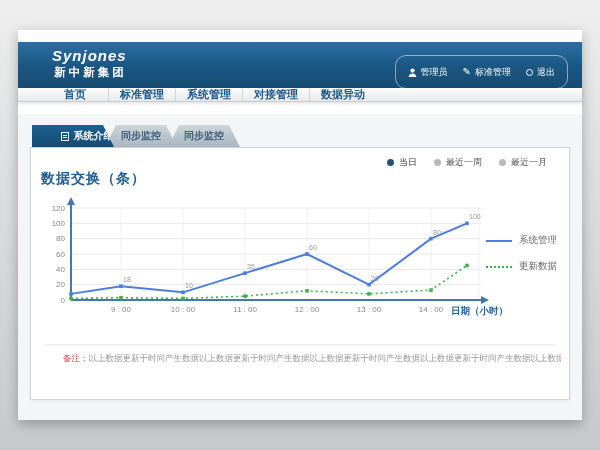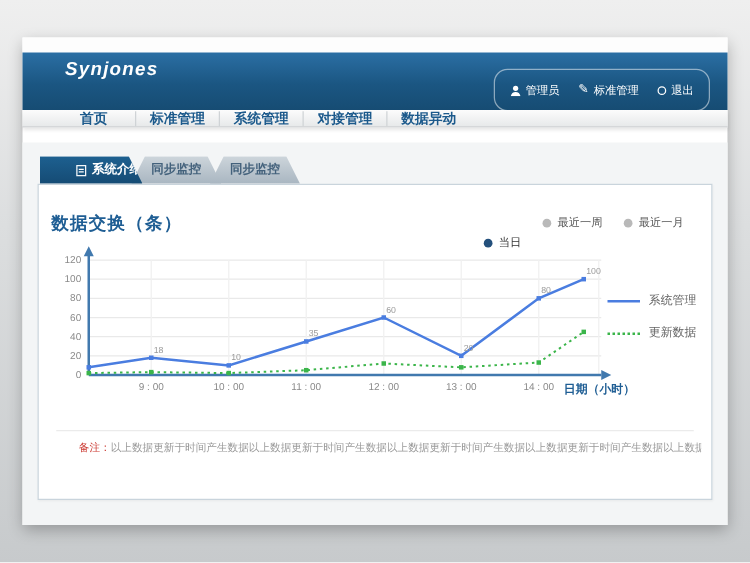--- a/index.html
+++ b/index.html
@@ -43,21 +43,21 @@
   .doc-icon { display:inline-block; width:8px; height:9px; border:1px solid rgba(255,255,255,.95);
               background-image:linear-gradient(#fff,#fff),linear-gradient(#fff,#fff);
               background-size:4px 1px,4px 1px; background-position:1px 2px,1px 4px; background-repeat:no-repeat; }
   .panel { position:absolute; left:12px; top:33px; width:540px; height:253px; background:#fff;
            border:1px solid #c9d4dc; box-shadow:0 1px 2px rgba(0,0,0,.05); }
   
   .ranges { position:absolute; top:8px; right:22px; display:flex; gap:17px; }
   .range { display:flex; align-items:center; gap:5px; font-size:9px; color:#555; cursor:pointer; }
   .dot { width:7px; height:7px; border-radius:50%; background:#b9b9b9; }
   .range.sel .dot { background:#24507c; }
-  .range.sel { color:#333;margin-top:32px; }
+  .range.sel { color:#333; }
   
   .y-title { position:absolute; left:10px; top:22px; font-size:14px; font-weight:bold;
              color:#1f5e94; letter-spacing:1px; }
   svg.chart { position:absolute; left:18px; top:40px; }
   .series-legend { position:absolute; right:12px; top:86px; }
   .leg-row { display:flex; align-items:center; gap:7px; margin-bottom:13px; }
   .leg-line { width:26px; height:0; border-top:2px solid #4a7de0; }
   .leg-line.dotted { border-top:2px dotted #3bb54a; }
   .leg-txt { font-size:9.5px; color:#666; }
   .panel-divider { position:absolute; left:14px; right:14px; top:196px; border-top:1px solid #ebebeb; }
@@ -68,20 +68,21 @@
 </head>
 <body>
 
 <div class="stage">
   <div class="window">
     <div class="win-top"></div>
 
     <div class="hdr">
       <div class="logo">
         <div class="logo-en">Synjones</div>
+        <div class="logo-cn">新中新集团</div>
       </div>
       <div class="user-pill">
         <span class="u-item">
           <svg width="9" height="9" viewBox="0 0 9 9">
             <circle cx="4.5" cy="2.6" r="2.1" fill="#fff"></circle>
             <path d="M0.6 9 A4 4.4 0 0 1 8.4 9 Z" fill="#fff"></path>
           </svg>
           <span>管理员</span>
         </span>
         <span class="u-item">

